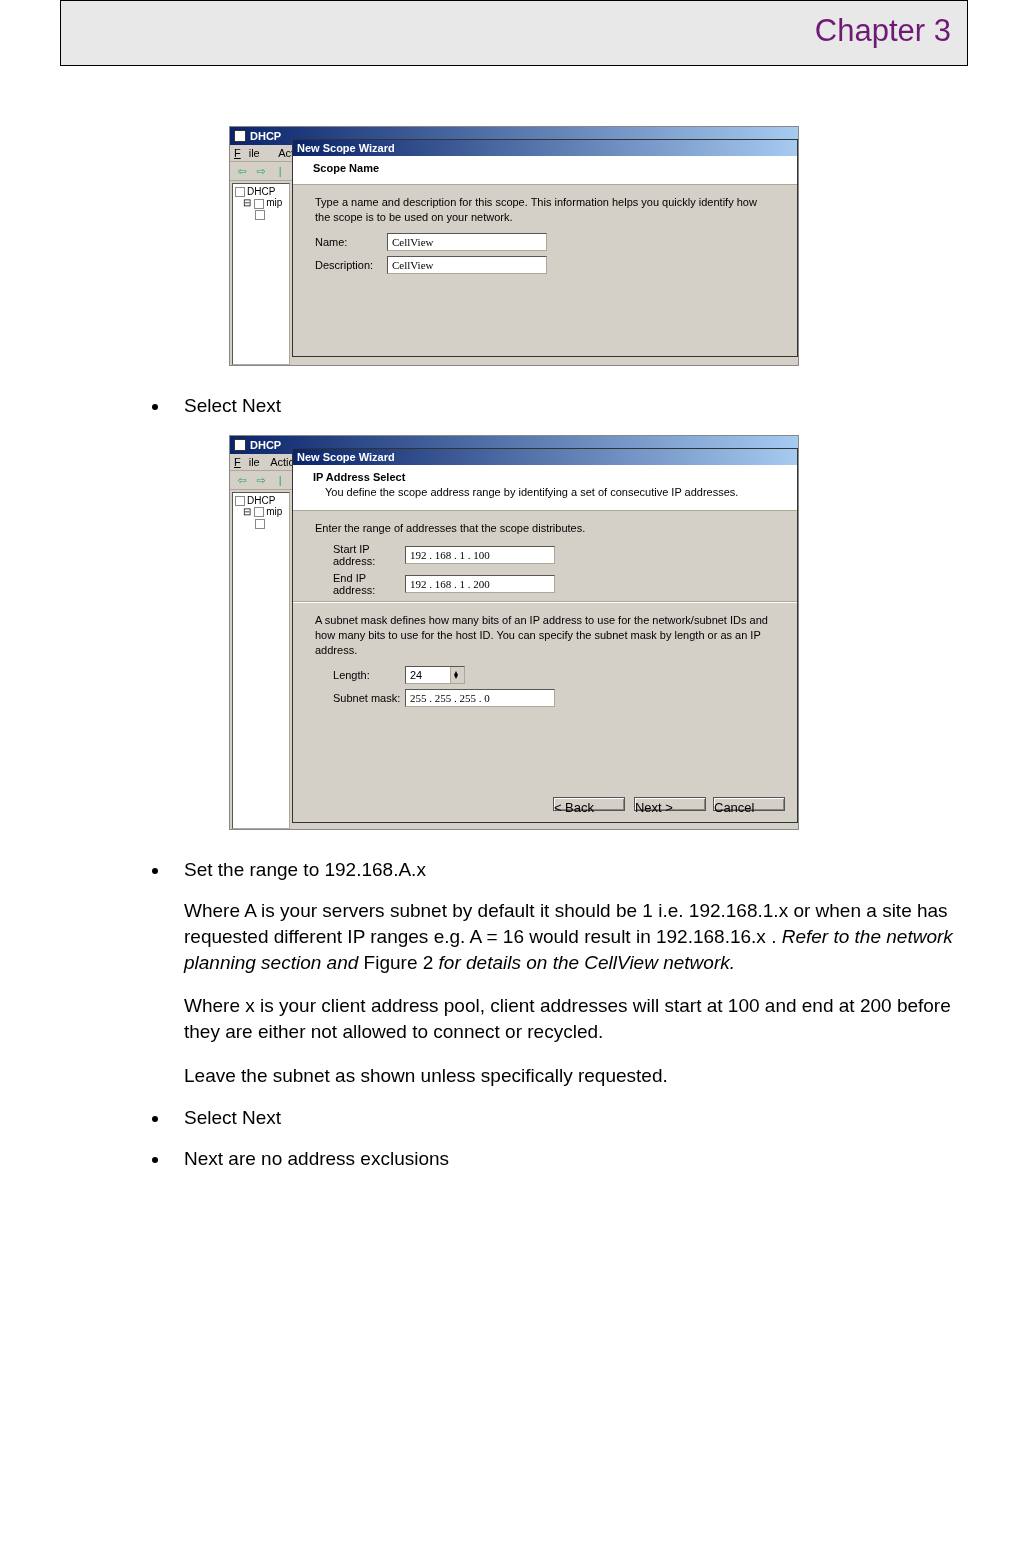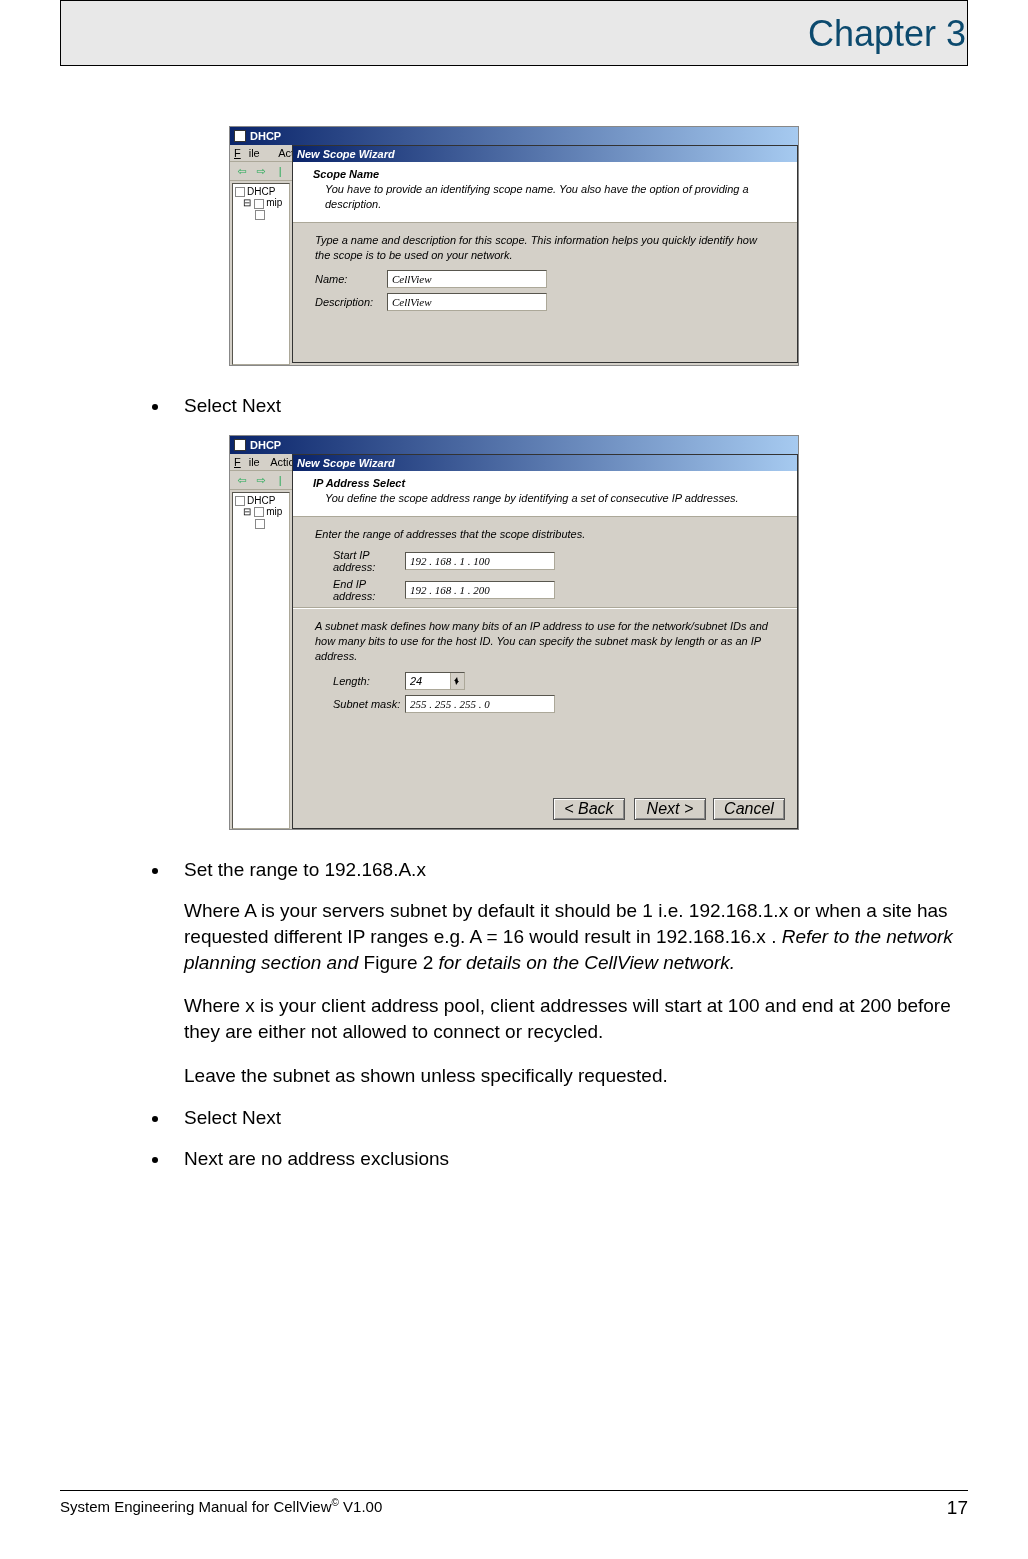--- a/index.html
+++ b/index.html
@@ -1,52 +1,52 @@
 <!DOCTYPE html>
 <html><head>
 <meta charset="utf-8">
 <style>
   * { box-sizing: border-box; margin: 0; padding: 0; }
   body { font-family: Arial, Helvetica, sans-serif; background: #fff; width: 1028px; }
   .page { width: 1028px; height: 1559px; position: relative; padding: 0 60px; }
   .header-box { border: 1px solid #000; height: 66px; margin-top: 0; position: relative; background: #e8e8e8; }
-  .chapter-title { position: absolute; right: 1px; top: 12px; font-size: 36px; color: #0c4a6e; font-family: Arial; }
+  .chapter-title { position: absolute; right: 16px; top: 12px; font-size: 31px; color: #701a75; font-family: Arial; }
   .content { padding-top: 60px; }
   .figure-wrap { text-align: center; margin-bottom: 24px; }
   .figure { display: inline-block; text-align: left; }
 
   
   .mmc { border: 1px solid #888; background: #d4d0c8; font-family: Tahoma, sans-serif; font-size: 11px; color: #000; }
   .mmc1 { width: 570px; height: 240px; position: relative; overflow: hidden; }
   .mmc2 { width: 570px; height: 395px; position: relative; overflow: hidden; }
   .titlebar { background: linear-gradient(to right,#0a246a,#a6caf0); color: #fff; height: 18px; line-height: 18px; padding: 0 4px; font-weight: bold; }
   .titlebar .ico { display:inline-block; width:12px; height:12px; background:#fff; border:1px solid #333; margin-right:4px; vertical-align:middle; position:relative; top:-1px;}
   .menubar { background:#d4d0c8; padding:2px 4px; border-bottom:1px solid #aca899;}
   .menubar span { margin-right:8px; }
   .menubar .ul { text-decoration: underline; }
   .toolbar { background:#d4d0c8; padding:2px 4px; border-bottom:1px solid #aca899;}
   .toolbar .tbtn { display:inline-block; width:16px; height:14px; text-align:center; line-height:14px; color:#2a5; }
   .mmc-body { display:flex; height: calc(100% - 52px); }
   .tree { width:58px; background:#fff; border:1px inset #aca899; margin:2px; padding:2px; font-size:10px; overflow:hidden;}
   .tree-item { white-space:nowrap; }
   .tree-ico { display:inline-block; width:10px; height:10px; border:1px solid #888; background:#fff; margin-right:2px; vertical-align:middle;}
-  .wizard { position:absolute; left:62px; top:18px; border:1px solid #333; background:#d4d0c8;font-style:italic; }
+  .wizard { position:absolute; left:62px; top:12px; border:1px solid #333; background:#d4d0c8; }
   .wiz1 { width:506px; height:218px; }
   .wiz2 { width:506px; height:375px; }
   .wiz-title { background:linear-gradient(to right,#0a246a,#a6caf0); color:#fff; font-weight:bold; padding:2px 4px; font-size:11px;}
   .wiz-head { background:#fff; border-bottom:1px solid #aca899; padding:6px 16px 10px 20px; }
   .wiz-head-title { font-weight:bold; font-size:11px; }
   .wiz-head-sub { font-size:11px; margin-left:12px; margin-top:2px; line-height:1.35;}
   .wiz-body { padding:10px 22px; font-size:11px; }
   .frow { display:flex; align-items:center; margin:5px 0;}
   .flabel { width:72px; }
   .finput { border:1px inset #aca899; background:#fff; height:18px; line-height:16px; padding:0 4px; font-family:Tahoma; font-size:11px; width:160px;}
   .instr { margin-bottom:8px; line-height:1.35;}
   .btnrow { position:absolute; bottom:8px; right:12px; }
-  .wbtn { display:inline-block; border:1px solid #555; background:#d4d0c8; width:72px; height:22px; line-height:20px; text-align:center; font-size:16px; margin-left:6px; box-shadow: 1px 1px 0 #fff inset, -1px -1px 0 #888 inset;}
+  .wbtn { display:inline-block; border:1px solid #555; background:#d4d0c8; width:72px; height:14px; line-height:20px; text-align:left; font-size:13px; margin-left:6px; box-shadow: 1px 1px 0 #fff inset, -1px -1px 0 #888 inset;}
   .hr { border-top:1px solid #aca899; border-bottom:1px solid #fff; margin:4px -22px 10px -22px;}
   .spin { display:inline-block; border:1px inset #aca899; background:#fff; height:18px; width:60px; position:relative;}
   .spin span{ padding:0 4px; line-height:16px;}
   .spin .sb { position:absolute; right:0; top:0; width:14px; height:16px; border-left:1px solid #aca899; background:#d4d0c8;}
   .spin .sb:before{content:"▴"; position:absolute; top:-2px; left:3px; font-size:8px;}
   .spin .sb:after{content:"▾"; position:absolute; bottom:-2px; left:3px; font-size:8px;}
 
   
   ul.doc { list-style: disc; padding-left: 110px; margin: 10px 0; }
   ul.doc li { font-size: 19px; margin-bottom: 16px; padding-left: 14px; line-height:1.3;}
@@ -84,21 +84,20 @@
             <div class="tree">
               <div class="tree-item"><span class="tree-ico"></span><span>DHCP</span></div>
               <div class="tree-item" style="padding-left:8px"><span>⊟ </span><span class="tree-ico"></span><span>mip</span></div>
               <div class="tree-item" style="padding-left:20px"><span class="tree-ico"></span></div>
             </div>
           </div>
           <div class="wizard wiz1">
             <div class="wiz-title">New Scope Wizard</div>
             <div class="wiz-head">
               <div class="wiz-head-title">Scope Name</div>
-              <div class="wiz-head-sub">You have to provide an identifying scope name. You also have the option of providing a description.</div>
             </div>
             <div class="wiz-body">
               <div class="instr">Type a name and description for this scope. This information helps you quickly identify how the scope is to be used on your network.</div>
               <div class="frow">
                 <div class="flabel"><span class="ul">N</span>ame:</div>
                 <div class="finput">CellView</div>
               </div>
               <div class="frow">
                 <div class="flabel"><span class="ul">D</span>escription:</div>
                 <div class="finput">CellView</div>
@@ -180,19 +179,13 @@
     </div>
     <div class="doc-sub">Where x is your client address pool, client addresses will start at 100 and end at 200 before they are either not allowed to connect or recycled.</div>
     <div class="doc-sub">Leave the subnet as shown unless specifically requested.</div>
     <ul class="doc">
       <li>Select Next</li>
       <li>Next are no address exclusions</li>
     </ul>
 
   </div>
 
-  <div class="footer">
-    <div>
-      <span>System Engineering Manual for CellView</span><span class="copymark">©</span><span> V1.00</span>
-    </div>
-    <div style="font-size:19px">17</div>
-  </div>
 </div>
 
 </body></html>

